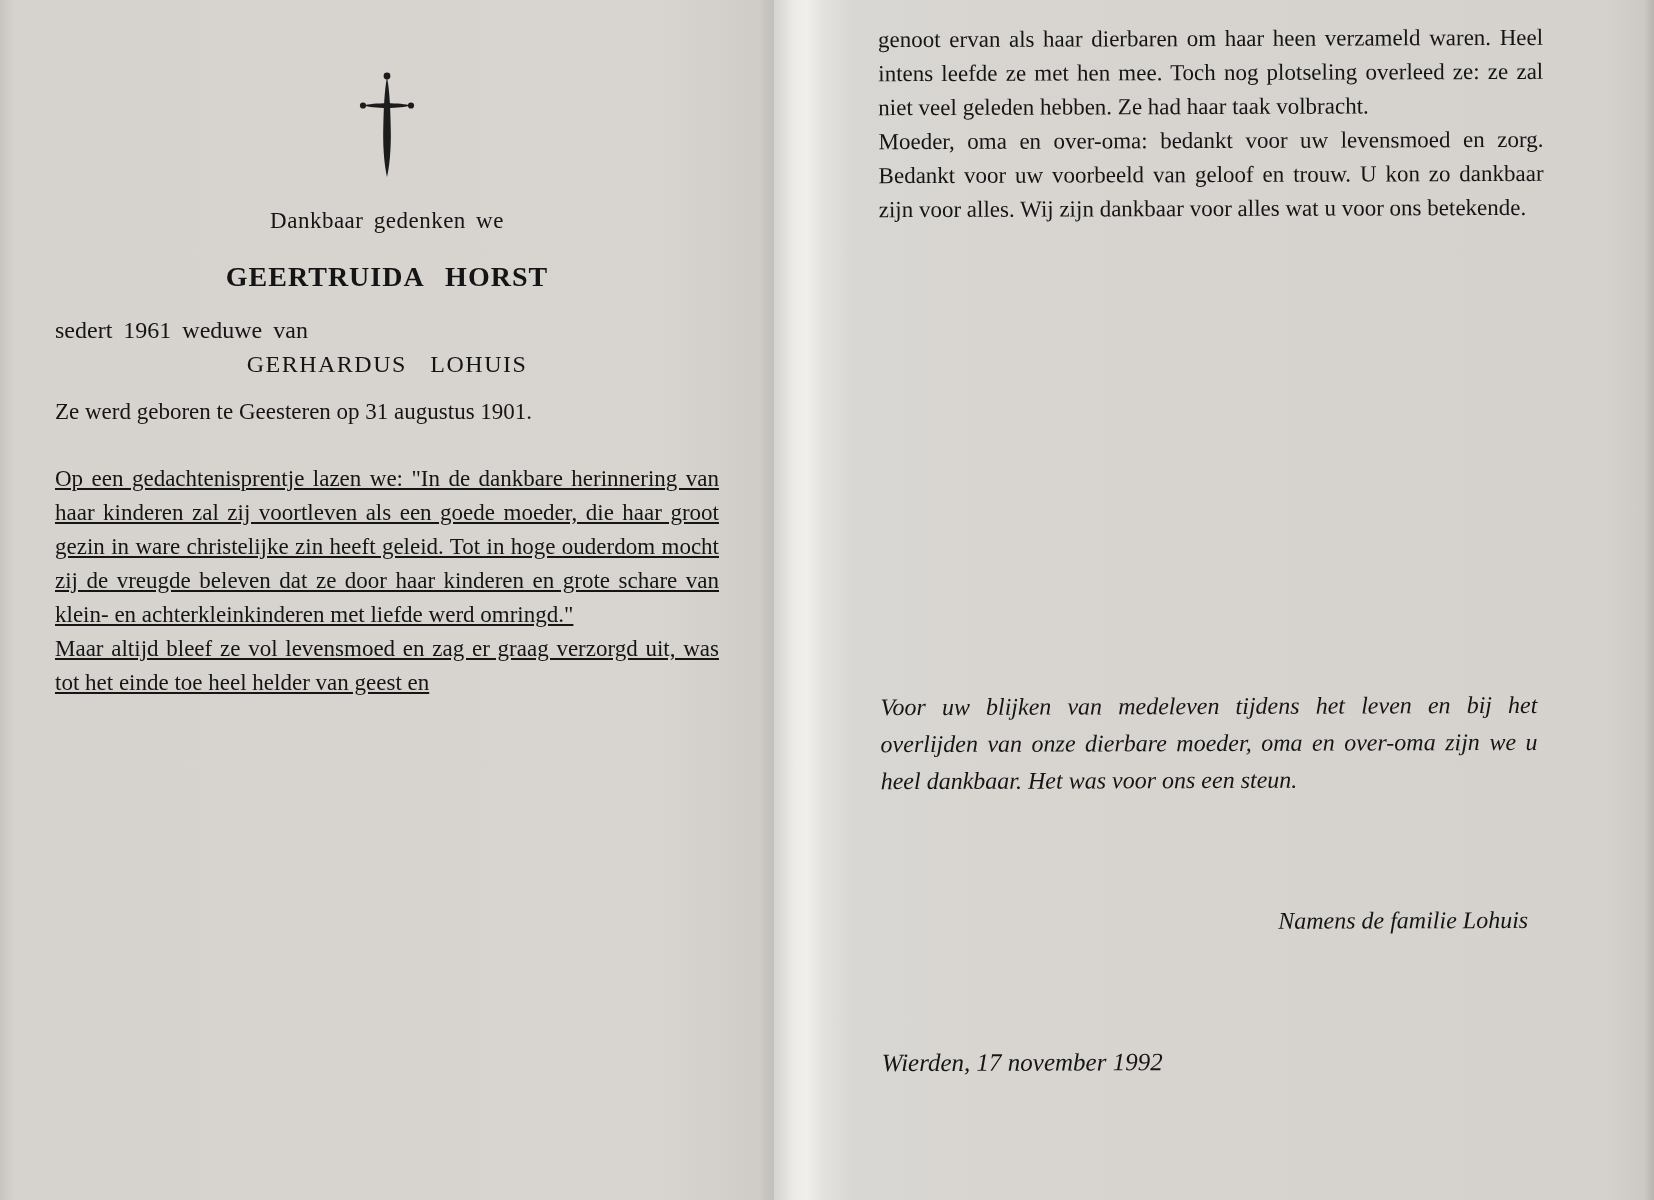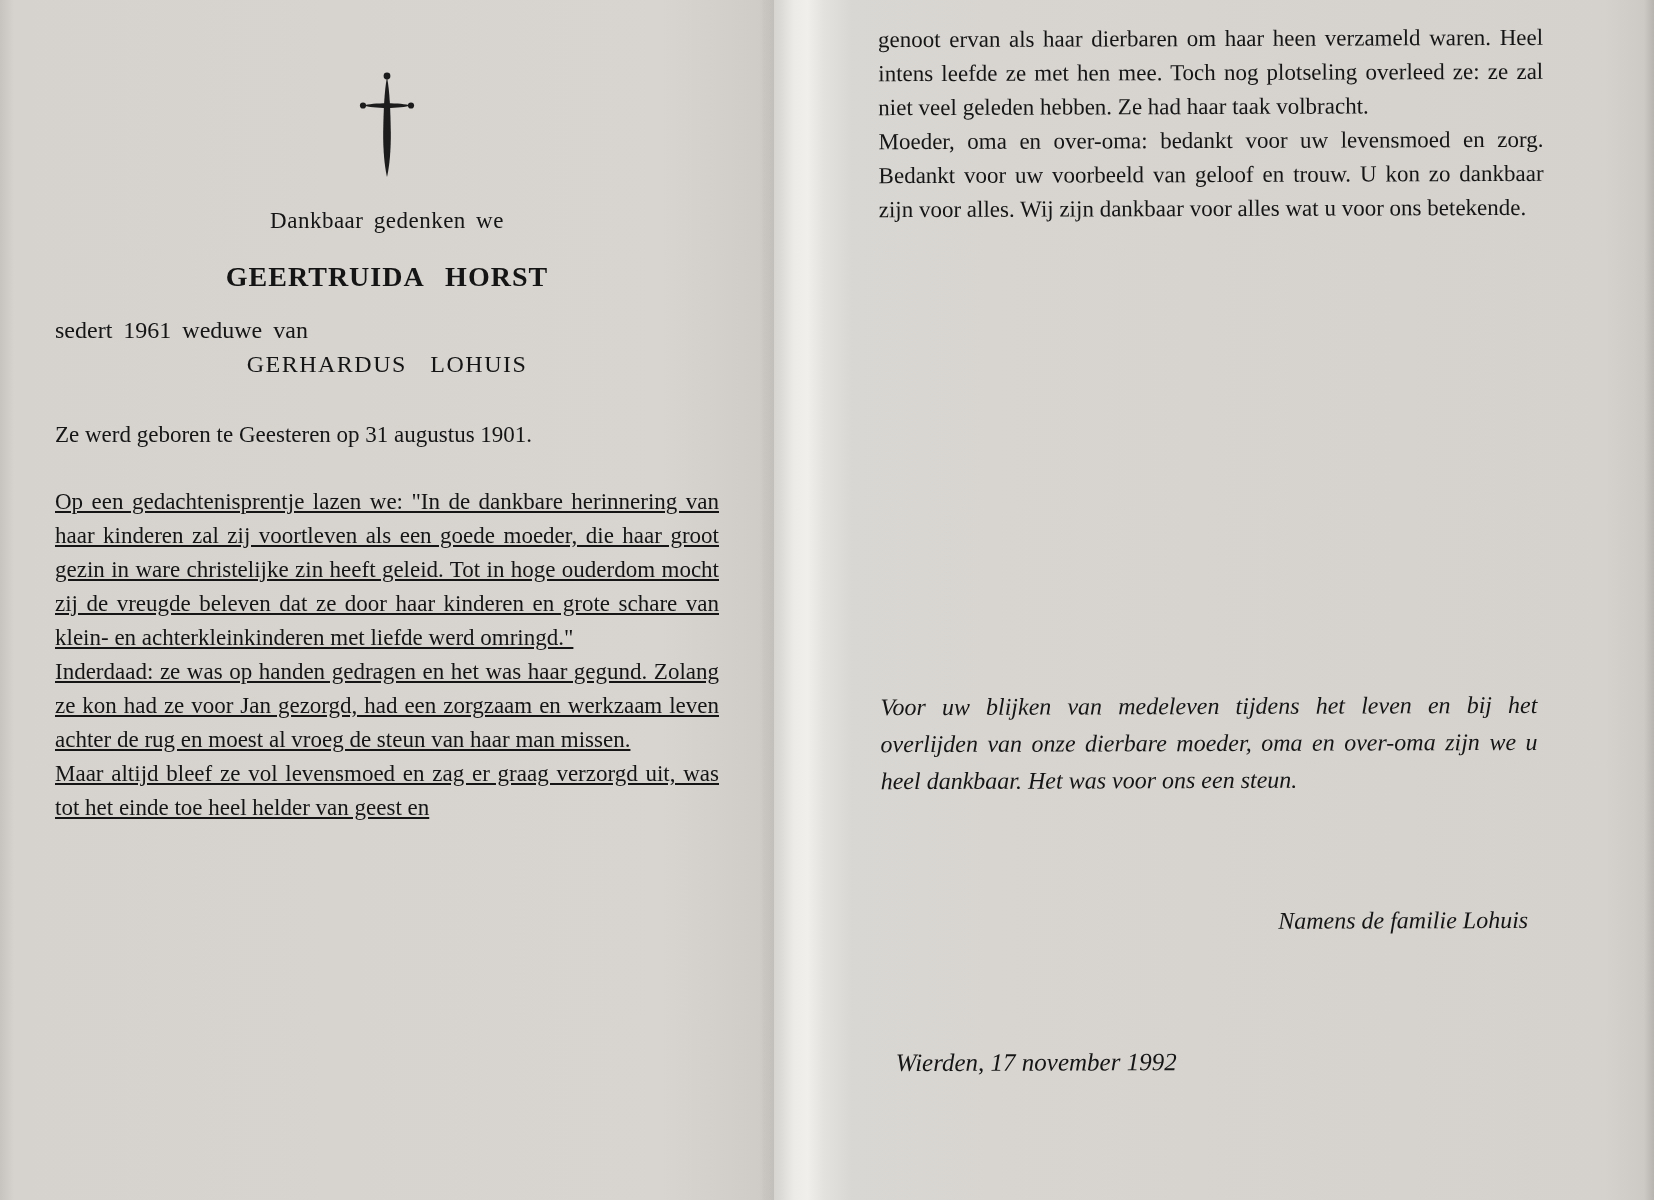--- a/index.html
+++ b/index.html
@@ -69,21 +69,21 @@
   }
   .body-text {
     font-size: 23px;
     line-height: 34px;
     text-align: justify;
   }
   .body-text p {
     margin: 0;
   }
   .block-1 {
-    margin-top: 40px;
+    margin-top: 17px;
   }
   .block-2 {
     margin-top: 33px;
     text-decoration: underline;
   }
   .page-right .top-text {
     position: absolute;
     top: 22px;
     left: 0;
     right: 0;
@@ -103,21 +103,21 @@
     top: 908px;
     left: 0;
     right: 18px;
     text-align: right;
     font-style: italic;
     font-size: 24px;
   }
   .date-line {
     position: absolute;
     top: 1048px;
-    left: 14px;
+    left: 0;
     font-style: italic;
     font-size: 25px;
   }
   .fold-shadow {
     position: absolute;
     top: 0;
     left: 760px;
     width: 14px;
     height: 1200px;
     background: linear-gradient(90deg, rgba(120,116,112,0) 0%, rgba(120,116,112,0.22) 100%);
@@ -161,21 +161,20 @@
   <div class="widow-line">sedert 1961 weduwe van</div>
 
   <div class="husband-name">GERHARDUS LOHUIS</div>
 
   <div class="body-text block-1">
     <p>Ze werd geboren te Geesteren op 31 augustus 1901.</p>
   </div>
 
   <div class="body-text block-2">
     <p>Op een gedachtenisprentje lazen we: "In de dankbare herinnering van haar kinderen zal zij voortleven als een goede moeder, die haar groot gezin in ware christelijke zin heeft geleid. Tot in hoge ouderdom mocht zij de vreugde beleven dat ze door haar kinderen en grote schare van klein- en achterkleinkinderen met liefde werd omringd."</p>
-    <p>Inderdaad: ze was op handen gedragen en het was haar gegund. Zolang ze kon had ze voor Jan gezorgd, had een zorgzaam en werkzaam leven achter de rug en moest al vroeg de steun van haar man missen.</p>
     <p>Maar altijd bleef ze vol levensmoed en zag er graag verzorgd uit, was tot het einde toe heel helder van geest en</p>
   </div>
 
 </div>
 
 <div class="page page-right">
 
   <div class="body-text top-text">
     <p>genoot ervan als haar dierbaren om haar heen verzameld waren. Heel intens leefde ze met hen mee. Toch nog plotseling overleed ze: ze zal niet veel geleden hebben. Ze had haar taak volbracht.</p>
     <p>Moeder, oma en over-oma: bedankt voor uw levensmoed en zorg. Bedankt voor uw voorbeeld van geloof en trouw. U kon zo dankbaar zijn voor alles. Wij zijn dankbaar voor alles wat u voor ons betekende.</p>

